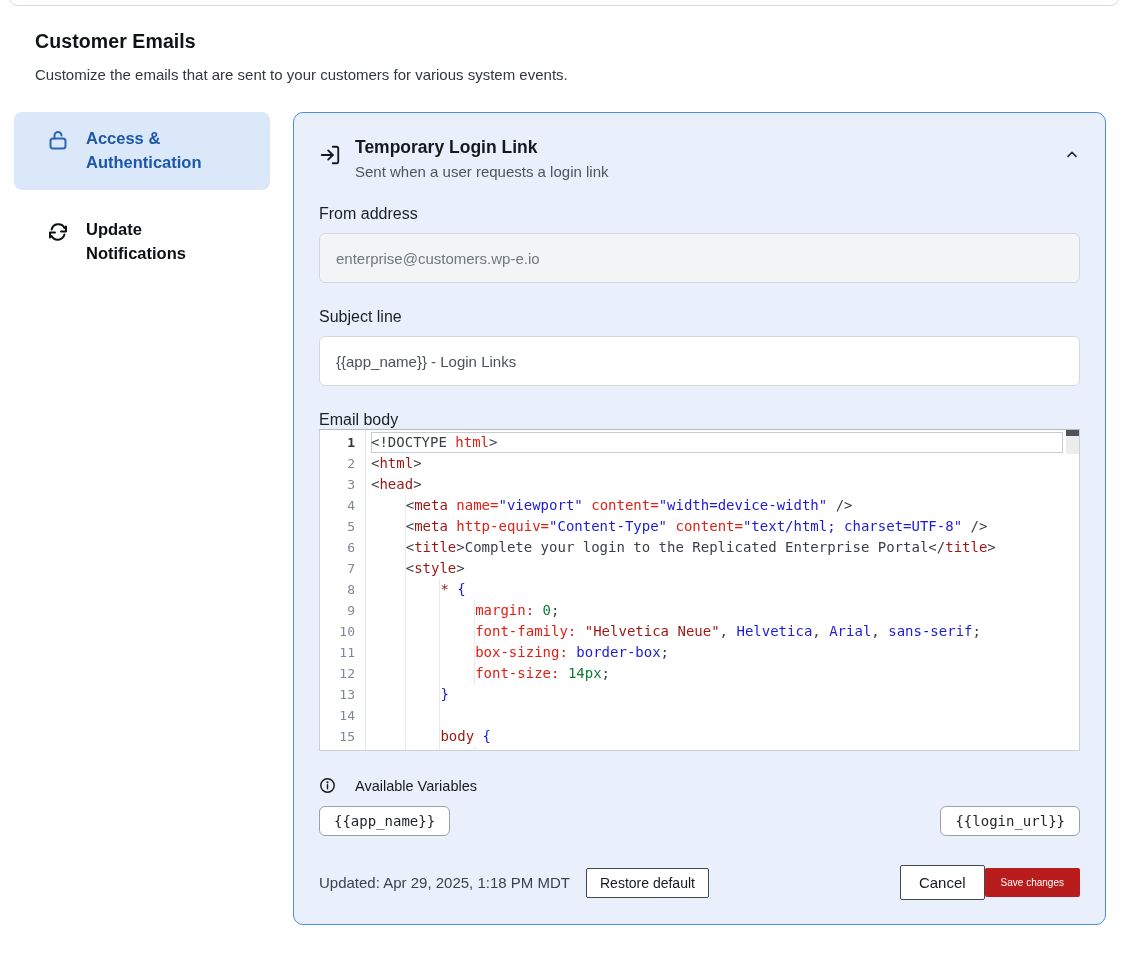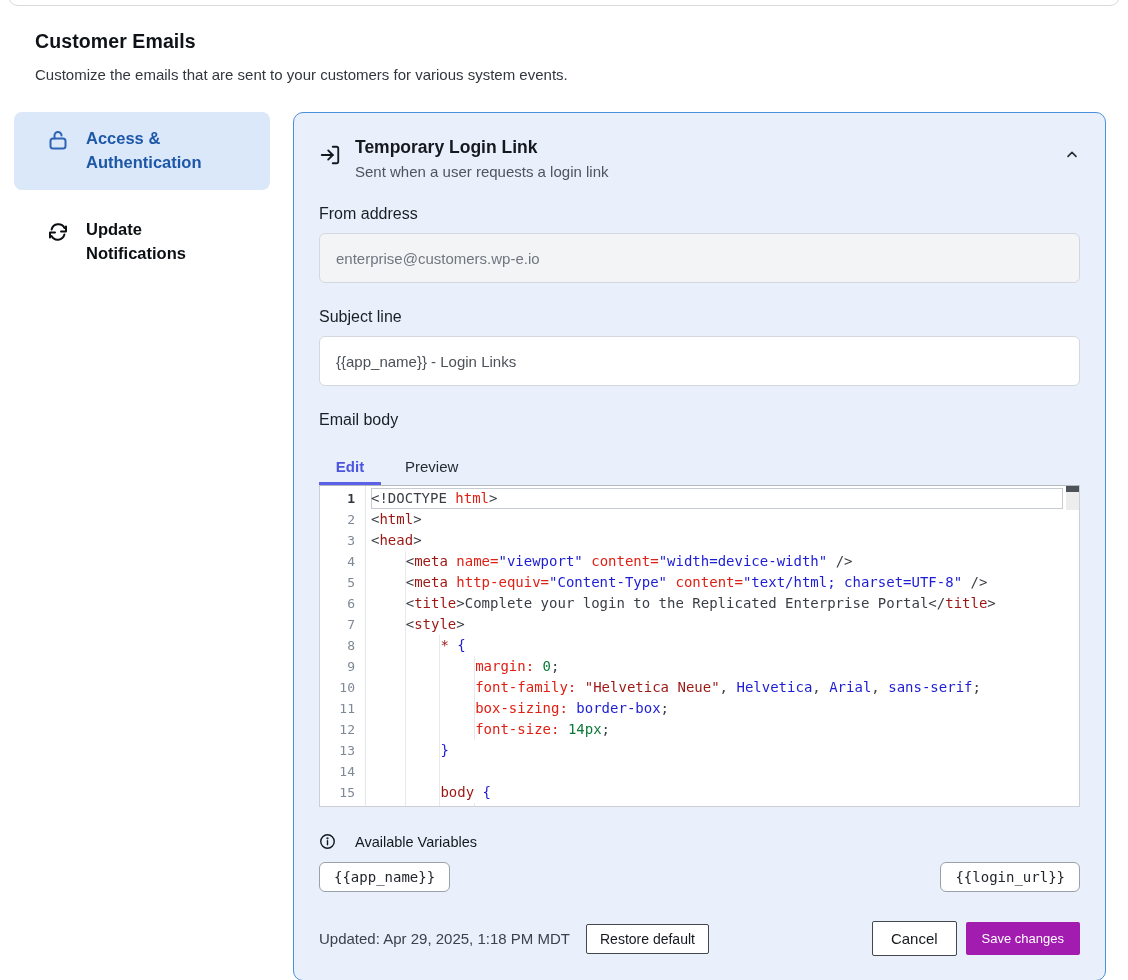--- a/index.html
+++ b/index.html
@@ -83,22 +83,22 @@
     cursor:pointer; }
 
   
   .footer { margin-top:29px; display:flex; align-items:center; }
   .updated { font-size:15px; color:#3a424d; }
   .btn { border-radius:2px; cursor:pointer; font-family:inherit; }
   .btn-restore { margin-left:16px; background:#fff; border:1px solid #43484e; color:#15191e;
     font-size:14px; padding:6px 13px; }
   .btn-cancel { margin-left:auto; background:#fff; border:1px solid #43484e; color:#15191e;
     font-size:15px; padding:8px 18px; }
-  .btn-save { margin-left:9px; background:#a21caf; border:none; color:#ffffff;
-    font-size:13px; padding:9px 16px; }
+  .btn-save { background:#b91c1c; border:none; color:#ffffff;
+    font-size:10px; padding:9px 16px; }
 
   svg { display:block; }
 </style>
 </head>
 <body>
 
 <div class="top-strip"></div>
 
 <div class="page-header">
   <div class="page-title">Customer Emails</div>
@@ -154,24 +154,20 @@
     </div>
 
     <div class="field-label">From address</div>
     <input class="text-input from-input" type="text" value="enterprise@customers.wp-e.io" style="">
 
     <div class="field-label">Subject line</div>
     <input class="text-input subject-input" type="text" value="{{app_name}} - Login Links" style="">
 
     <div class="field-label">Email body</div>
 
-    <div class="tabs">
-      <button class="tab active">Edit</button>
-      <button class="tab inactive">Preview</button>
-    </div>
 
     <div class="editor">
       <div class="gutter">
           <div class="ln act">1</div>
           <div class="ln">2</div>
           <div class="ln">3</div>
           <div class="ln">4</div>
           <div class="ln">5</div>
           <div class="ln">6</div>
           <div class="ln">7</div>

